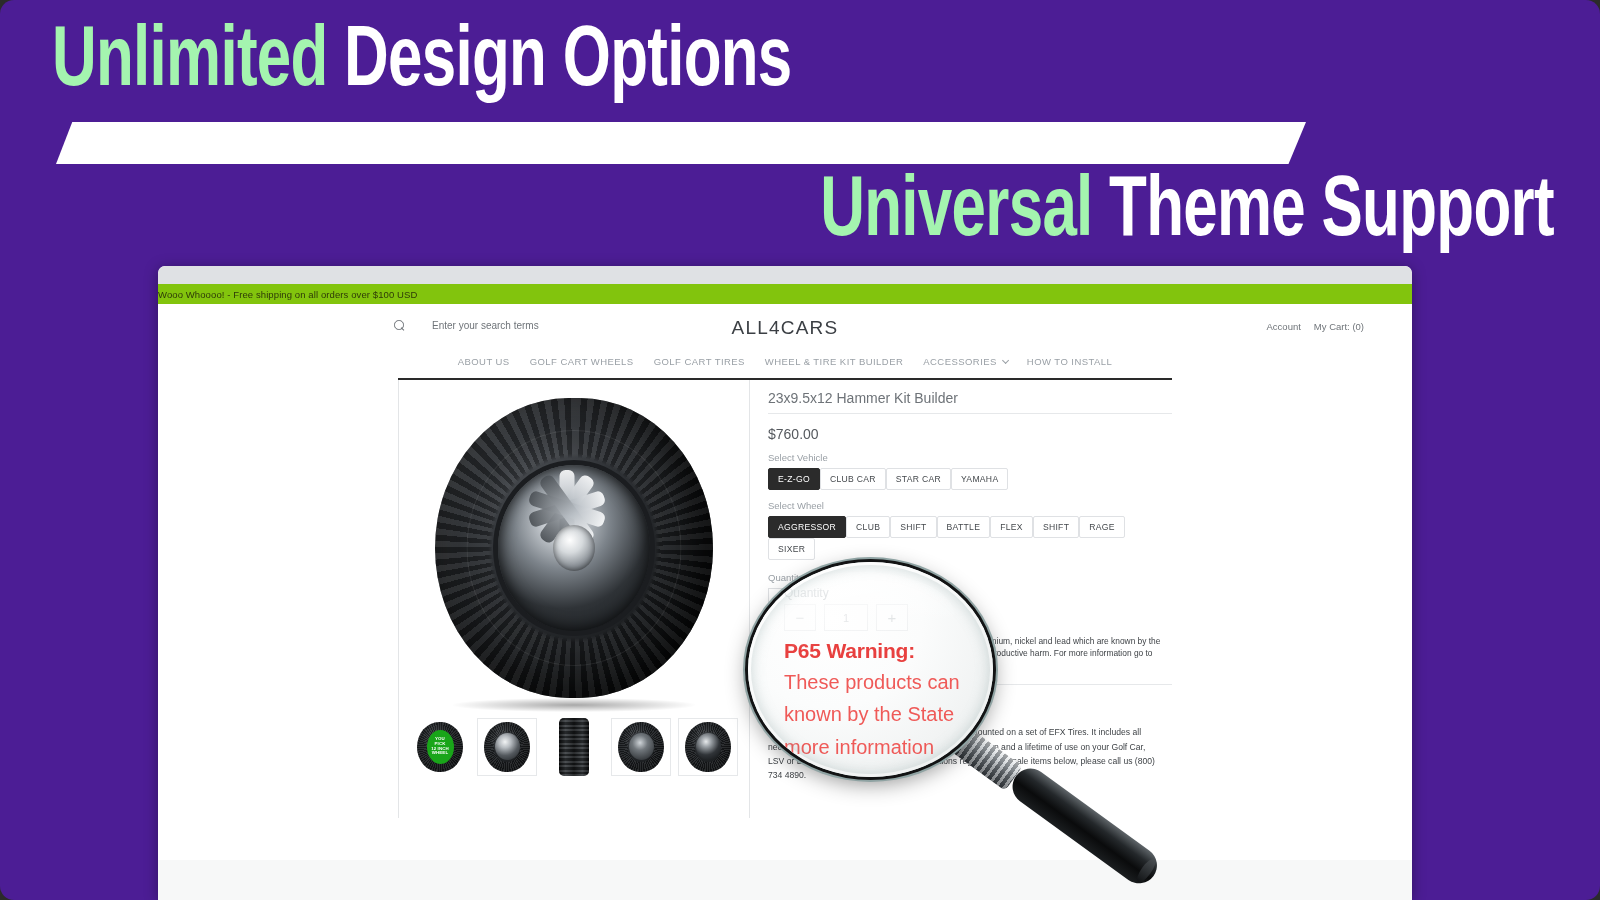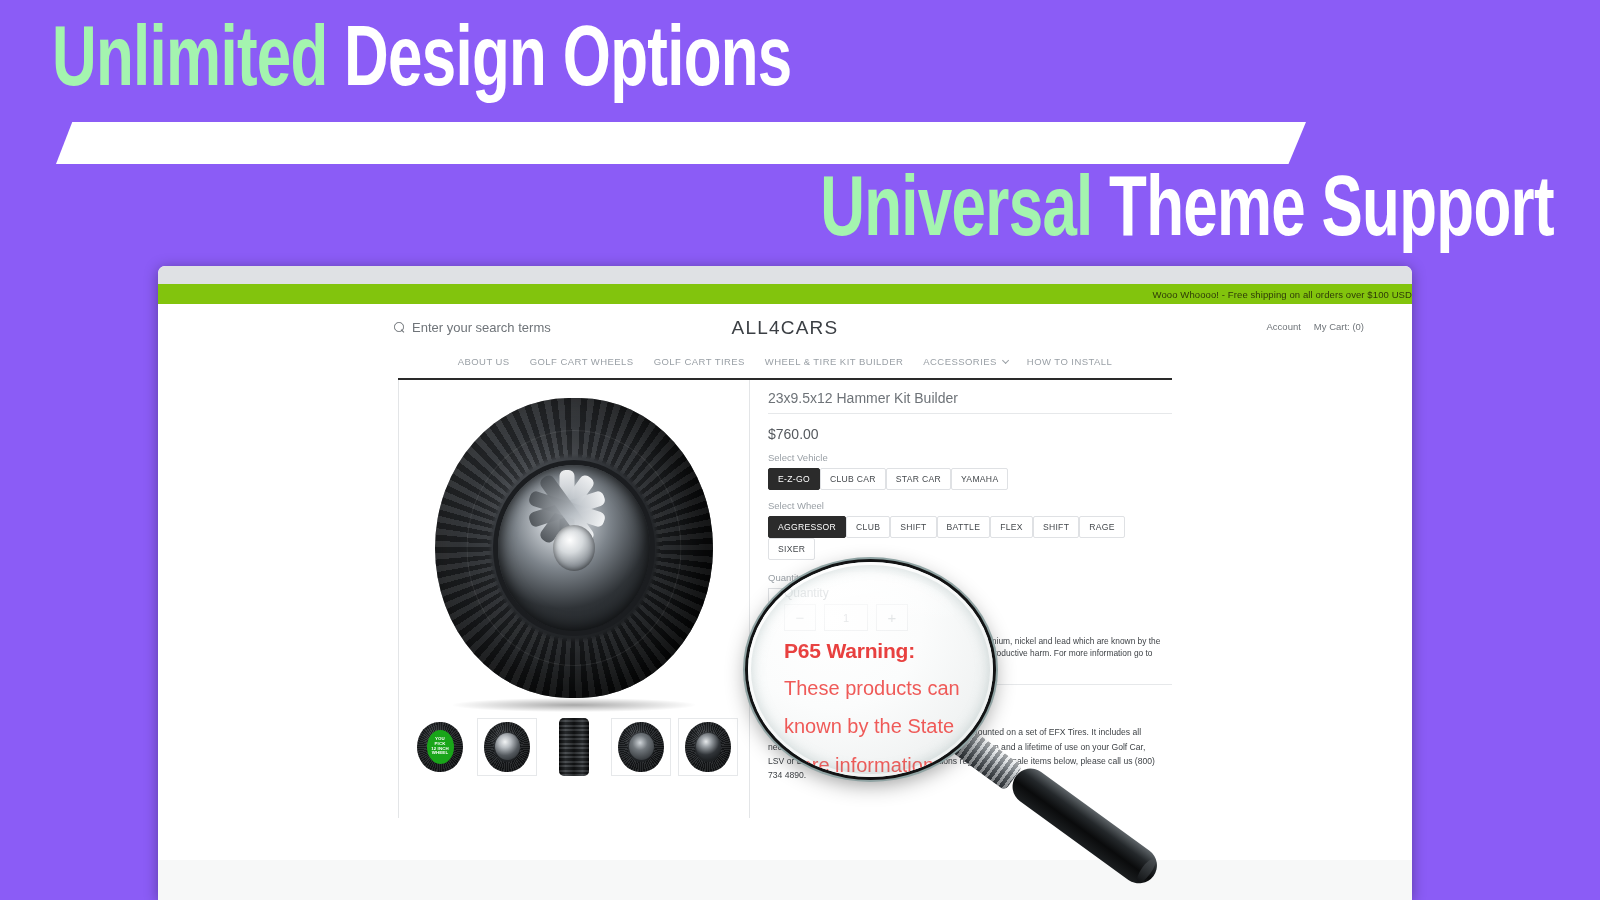--- a/index.html
+++ b/index.html
@@ -6,21 +6,22 @@
   html, body {
     width: 1600px; height: 900px;
     overflow: hidden;
     background: #2b2b2b;
     font-family: "Liberation Sans", sans-serif;
   }
 
   #stage {
     position: relative;
     width: 1600px; height: 900px;
-    background: #8b5cf6;
+    background: #4c1d95;
+    border-radius: 14px;
   }
 
   
   .hero-line {
     position: absolute;
     white-space: nowrap;
     font-family: "Liberation Sans Narrow", "Liberation Sans", sans-serif;
     font-weight: 700;
     letter-spacing: -1px;
     line-height: 1;
@@ -64,21 +65,21 @@
     border-top-left-radius: 7px;
     border-top-right-radius: 7px;
   }
 
   
   .promo-bar {
     height: 20px;
     background: #82c40d;
     display: flex;
     align-items: center;
-    justify-content: flex-end;
+    justify-content: flex-start;
   }
   .promo-bar span {
     font-size: 9.5px;
     color: #2f3b08;
     letter-spacing: .1px;
   }
 
   
   .site-header {
     position: relative;
@@ -93,21 +94,21 @@
   .search-icon { width: 11px; height: 11px; position: relative; display:inline-block; }
   .search-icon::before {
     content: ""; position: absolute; left:0; top:0;
     width: 7.5px; height: 7.5px; border: 1.3px solid #6a6f74; border-radius: 50%;
   }
   .search-icon::after {
     content: ""; position: absolute; left: 7px; top: 7.2px;
     width: 4.4px; height: 1.3px; background: #6a6f74;
     transform: rotate(45deg); transform-origin: left center;
   }
-  .search-placeholder { font-size: 13px; color: #6f7479; }
+  .search-placeholder { font-size: 10px; color: #6f7479; margin-left: 20px; }
 
   .brand {
     position: absolute;
     left: 0; right: 0; top: 13px;
     text-align: center;
     font-size: 19px;
     letter-spacing: 1.2px;
     color: #3b3f44;
     font-weight: 400;
   }
@@ -343,21 +344,21 @@
   }
   .lens-qty-label { font-size: 12px; color: #bfc4c8; }
   .lens-qty-row { display:flex; gap: 8px; margin-top: 4px; opacity: .45; }
   .lens-qty-btn, .lens-qty-val {
     border:1px solid #e3e5e7; width: 32px; height: 27px;
     display:flex; align-items:center; justify-content:center;
     font-size: 15px; color:#b9bec2; background:#fff;
   }
   .lens-qty-val { width: 44px; font-size: 11px; }
   .lens-title { font-size: 21px; font-weight: 700; color: #e8403f; margin-top: 8px; letter-spacing: -.2px; }
-  .lens-body { font-size: 20px; color: #ef5a58; line-height: 1.32; margin-top: 12px; white-space: nowrap; }
+  .lens-body { font-size: 20px; color: #ef5a58; line-height: 1.32; margin-top: 6px; white-space: nowrap; }
   .lens-gloss {
     position:absolute; left: 16px; top: 10px;
     width: 190px; height: 86px; border-radius: 50%;
     background: linear-gradient(170deg, rgba(255,255,255,.95), rgba(255,255,255,0) 70%);
   }
   .lens-rim-inner {
     position:absolute; inset: 3px; border-radius:50%;
     box-shadow: inset 0 0 14px rgba(120,150,150,.35);
   }
 

